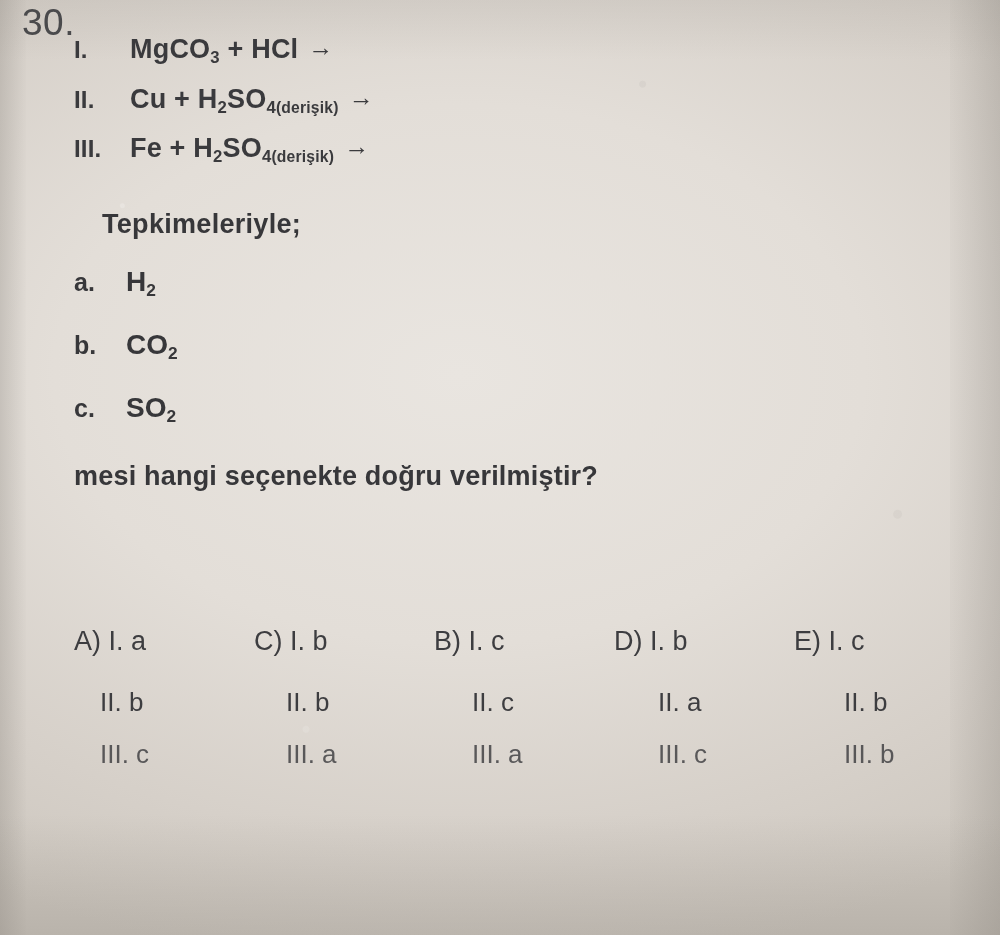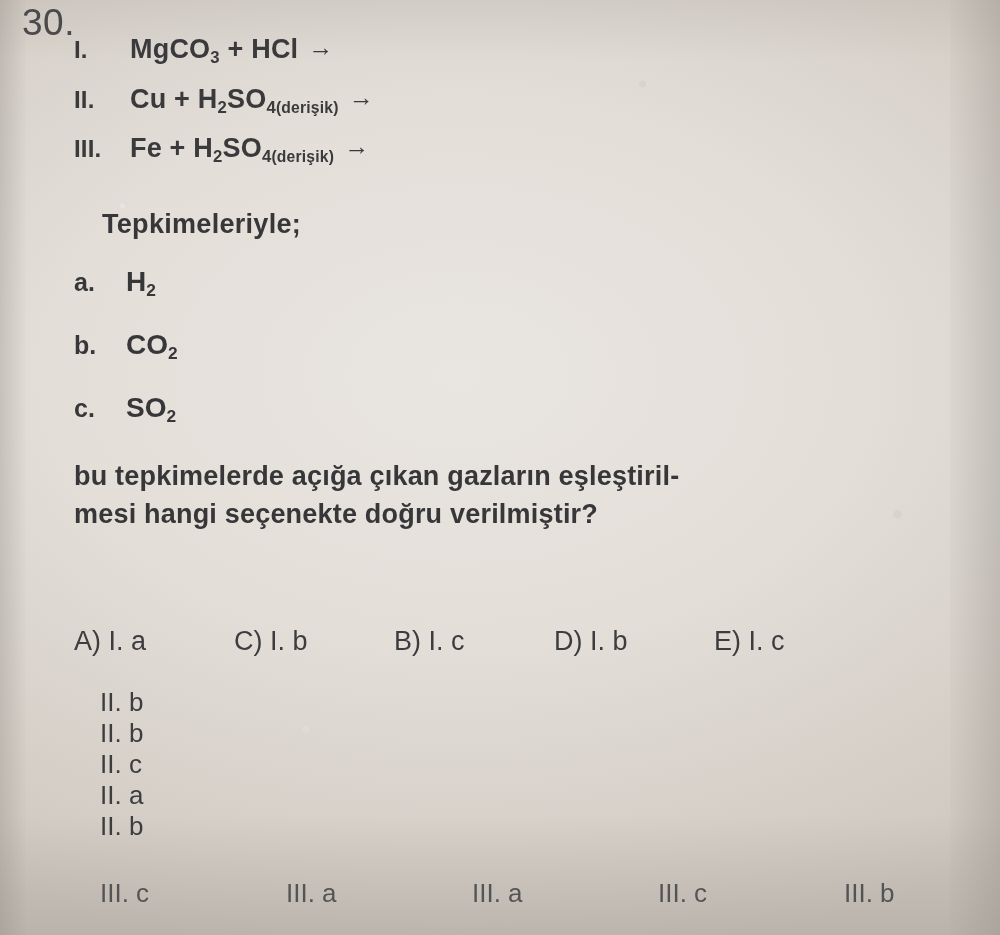--- a/index.html
+++ b/index.html
@@ -145,22 +145,22 @@
     position: absolute;
     left: 0;
     top: 592px;
     width: 880px;
   }
   .choice-row {
     display: flex;
     font-size: 27px;
     color: #3d3d40;
   }
-  .choice-row.r1 { margin-bottom: 30px; }
-  .choice-row.r2 { margin-bottom: 36px; flex-direction: column; }
+  .choice-row.r1 { margin-bottom: 30px; justify-content: space-between; }
+  .choice-row.r2 { margin-bottom: 21px; }
   .choice-col {
     width: 160px;
     flex: none;
   }
   .choice-row.r2 .choice-col,
   .choice-row.r3 .choice-col {
     padding-left: 26px;
     font-size: 26px;
   }
   .faded { opacity: 0.82; align-items: center; }
@@ -209,21 +209,20 @@
         <span class="glabel">b.</span>
         <span>CO<sub>2</sub></span>
       </div>
       <div class="gas">
         <span class="glabel">c.</span>
         <span>SO<sub>2</sub></span>
       </div>
     </div>
 
     <div class="prompt">
-      <div>bu tepkimelerde açığa çıkan gazların eşleştiril-</div>
       <div>mesi hangi seçenekte doğru verilmiştir?</div>
     </div>
 
     <div class="choices">
       <div class="choice-row r1">
         <div class="choice-col">A)  I. a</div>
         <div class="choice-col">C) I. b</div>
         <div class="choice-col">B) I. c</div>
         <div class="choice-col">D) I. b</div>
         <div class="choice-col">E) I. c</div>

